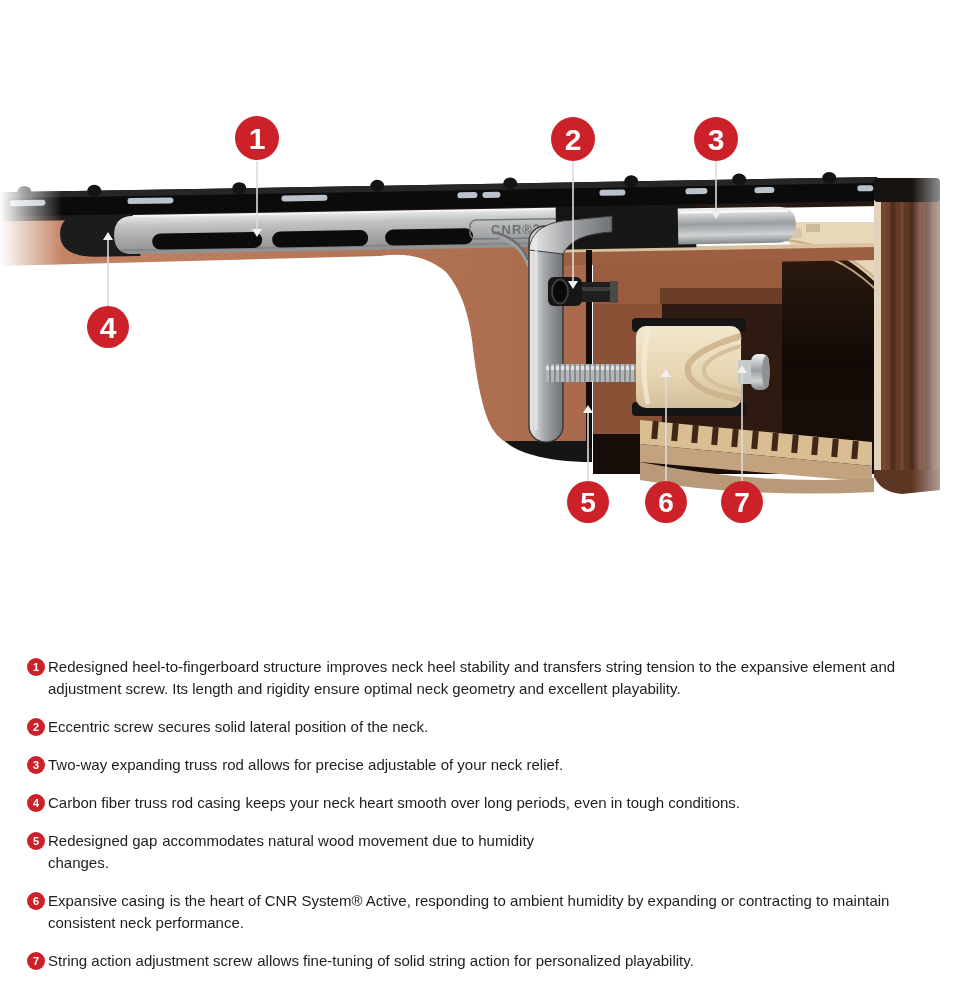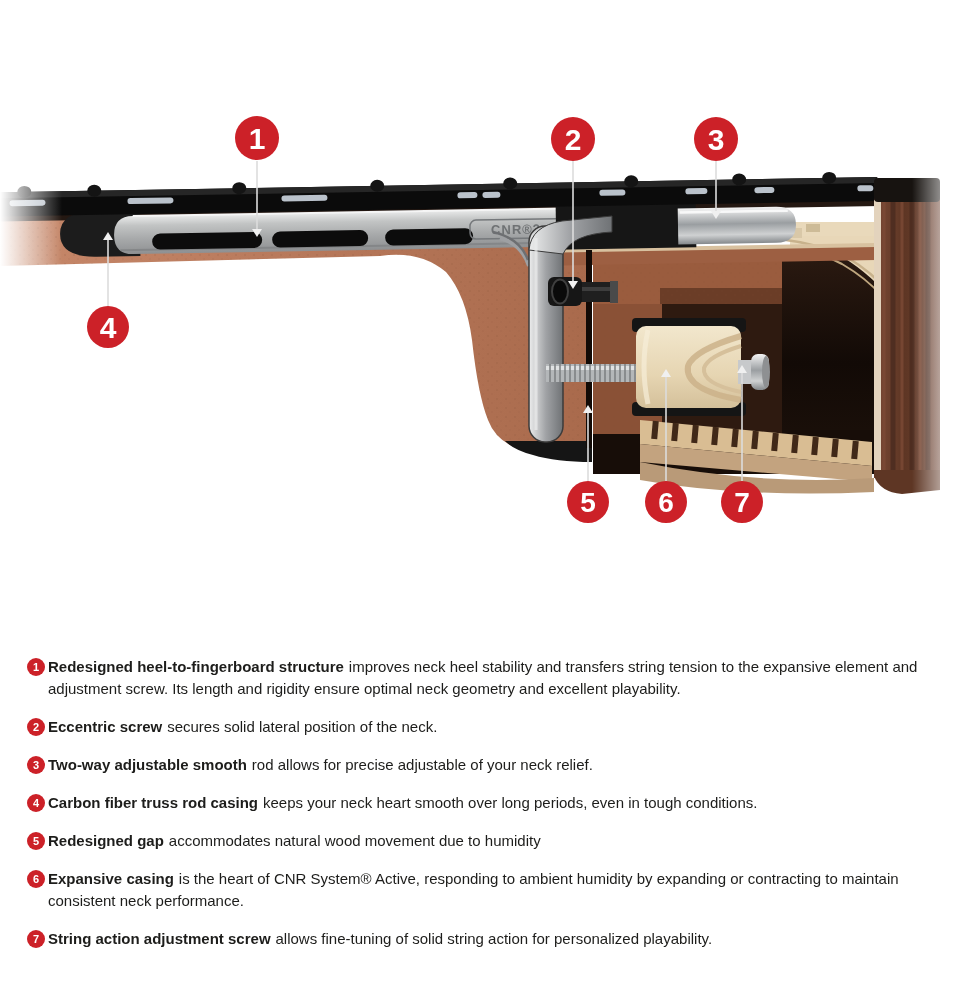--- a/index.html
+++ b/index.html
@@ -5,21 +5,21 @@
   html,body{margin:0;padding:0;background:#ffffff;}
   body{width:966px;font-family:"Liberation Sans",sans-serif;color:#1d1d1b;}
   .page{width:966px;height:1003px;overflow:hidden;background:#fff;}
   .diagram-wrap{width:966px;height:600px;position:relative;}
   svg{display:block;}
   .legend{padding:56px 26px 0 27px;}
   .legend-item{position:relative;padding-left:21px;margin-bottom:16px;font-size:15px;line-height:22px;}
   .legend-badge{position:absolute;left:0;top:2px;width:18px;height:18px;border-radius:50%;
     background:#cc2128;color:#fff;font-size:11px;font-weight:bold;
     display:flex;align-items:center;justify-content:center;}
-  .lead{font-weight:bold;margin-right:.33em;}
+  .lead{font-weight:normal;margin-right:.33em;}
   .line2{display:block;}
   .callout-num{font:bold 30px "Liberation Sans",sans-serif;fill:#ffffff;}
   .callout-num-sm{font:bold 28px "Liberation Sans",sans-serif;fill:#ffffff;}
   .stamp-text{font:bold 13px "Liberation Sans",sans-serif;fill:#6f7274;letter-spacing:1px;}
 </style>
 </head>
 <body>
 
 <div class="page">
 
@@ -321,29 +321,30 @@
     <div class="legend-item">
       <span class="legend-badge">1</span>
       <span class="lead">Redesigned heel-to-fingerboard structure</span><span>improves neck heel stability and transfers string tension to the expansive element and adjustment screw. Its length and rigidity ensure optimal neck geometry and excellent playability.</span>
     </div>
     <div class="legend-item">
       <span class="legend-badge">2</span>
       <span class="lead">Eccentric screw</span><span>secures solid lateral position of the neck.</span>
     </div>
     <div class="legend-item">
       <span class="legend-badge">3</span>
-      <span class="lead">Two-way adjustable smooth</span><span>rod allows for precise adjustable of your neck relief.</span>
+      <span class="lead">Two-way expanding truss</span><span>rod allows for precise adjustable of your neck relief.</span>
     </div>
     <div class="legend-item">
       <span class="legend-badge">4</span>
       <span class="lead">Carbon fiber truss rod casing</span><span>keeps your neck heart smooth over long periods, even in tough conditions.</span>
     </div>
     <div class="legend-item">
       <span class="legend-badge">5</span>
       <span class="lead">Redesigned gap</span><span>accommodates natural wood movement due to humidity</span>
+      <span class="line2">changes.</span>
     </div>
     <div class="legend-item">
       <span class="legend-badge">6</span>
       <span class="lead">Expansive casing</span><span>is the heart of CNR System® Active, responding to ambient humidity by expanding or contracting to maintain consistent neck performance.</span>
     </div>
     <div class="legend-item">
       <span class="legend-badge">7</span>
       <span class="lead">String action adjustment screw</span><span>allows fine-tuning of solid string action for personalized playability.</span>
     </div>
   </div>

